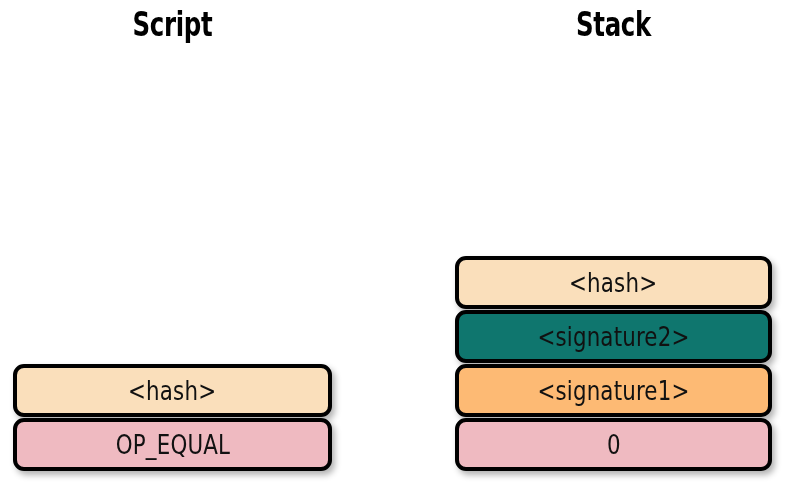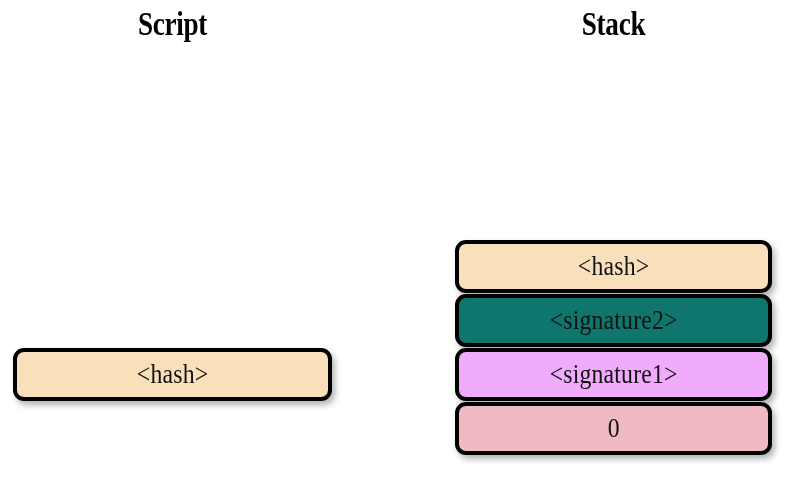--- a/index.html
+++ b/index.html
@@ -13,21 +13,20 @@
     height: 482px;
     overflow: hidden;
     font-family: "DejaVu Sans Condensed", "Liberation Sans Narrow", "Liberation Sans", sans-serif;
     position: relative;
   }
   #canvas {
     position: relative;
     width: 799px;
     height: 374px;
     background: #ffffff;
-    font-family: Liberation Serif, serif;
   }
 
   
   .col-title {
     position: absolute;
     top: 2px;
     font-size: 34px;
     font-weight: bold;
     letter-spacing: -0.4px;
     color: #000000;
@@ -76,53 +75,56 @@
     font-weight: normal;
     color: #111111;
     line-height: 1;
     white-space: nowrap;
     transform: scaleX(0.88);
     transform-origin: center center;
     letter-spacing: 0.2px;
   }
 
   
-  .item-box[data-swatch="orange"] { background: #FADFBB; }
+  .item-box[data-swatch="orange"] { background: #FADFBB; margin-top: 16px; }
   .item-box[data-swatch="blue"]   { background: #B2D3E8; }
   .item-box[data-swatch="pink"]   { background: #EFBAC1; }
 </style>
 </head>
 <body style="background: rgb(255, 255, 255);">
 
 <div id="canvas" style="background: rgb(255, 255, 255);">
 
   <div id="script-title-wrap" class="col-title">Script</div>
 
   <div id="stack-title-wrap" class="col-title">Stack</div>
 
   <div id="script-column" class="column">
 
     <div class="item-box" data-swatch="orange" style="background: rgb(250, 223, 187); border-color: rgb(0, 0, 0);">
       <span class="item-label" style="color: rgb(17, 17, 17);">&lt;hash&gt;</span>
     </div>
 
+    <div class="item-box" data-swatch="pink" style="background: rgb(239, 186, 193); border-color: rgb(0, 0, 0);">
+      <span class="item-label" style="color: rgb(17, 17, 17);">OP_EQUAL</span>
+    </div>
 
   </div>
 
   <div id="stack-column" class="column">
 
     <div class="item-box" data-swatch="orange" style="background: rgb(250, 223, 187); border-color: rgb(0, 0, 0);">
       <span class="item-label" style="color: rgb(17, 17, 17);">&lt;hash&gt;</span>
     </div>
 
     <div class="item-box" data-swatch="blue" style="background: #0f766e; border-color: rgb(0, 0, 0);">
       <span class="item-label" style="color: rgb(17, 17, 17);">&lt;signature2&gt;</span>
     </div>
 
-    <div class="item-box" data-swatch="blue" style="background: #f0abfc; border-color: rgb(0, 0, 0);">
+    <div class="item-box" data-swatch="blue" style="background: #fdba74; border-color: rgb(0, 0, 0);">
       <span class="item-label" style="color: rgb(17, 17, 17);">&lt;signature1&gt;</span>
     </div>
 
     <div class="item-box" data-swatch="pink" style="background: rgb(239, 186, 193); border-color: rgb(0, 0, 0);">
       <span class="item-label" style="color: rgb(17, 17, 17);">0</span>
     </div>
 
   </div>
 
 </div>

